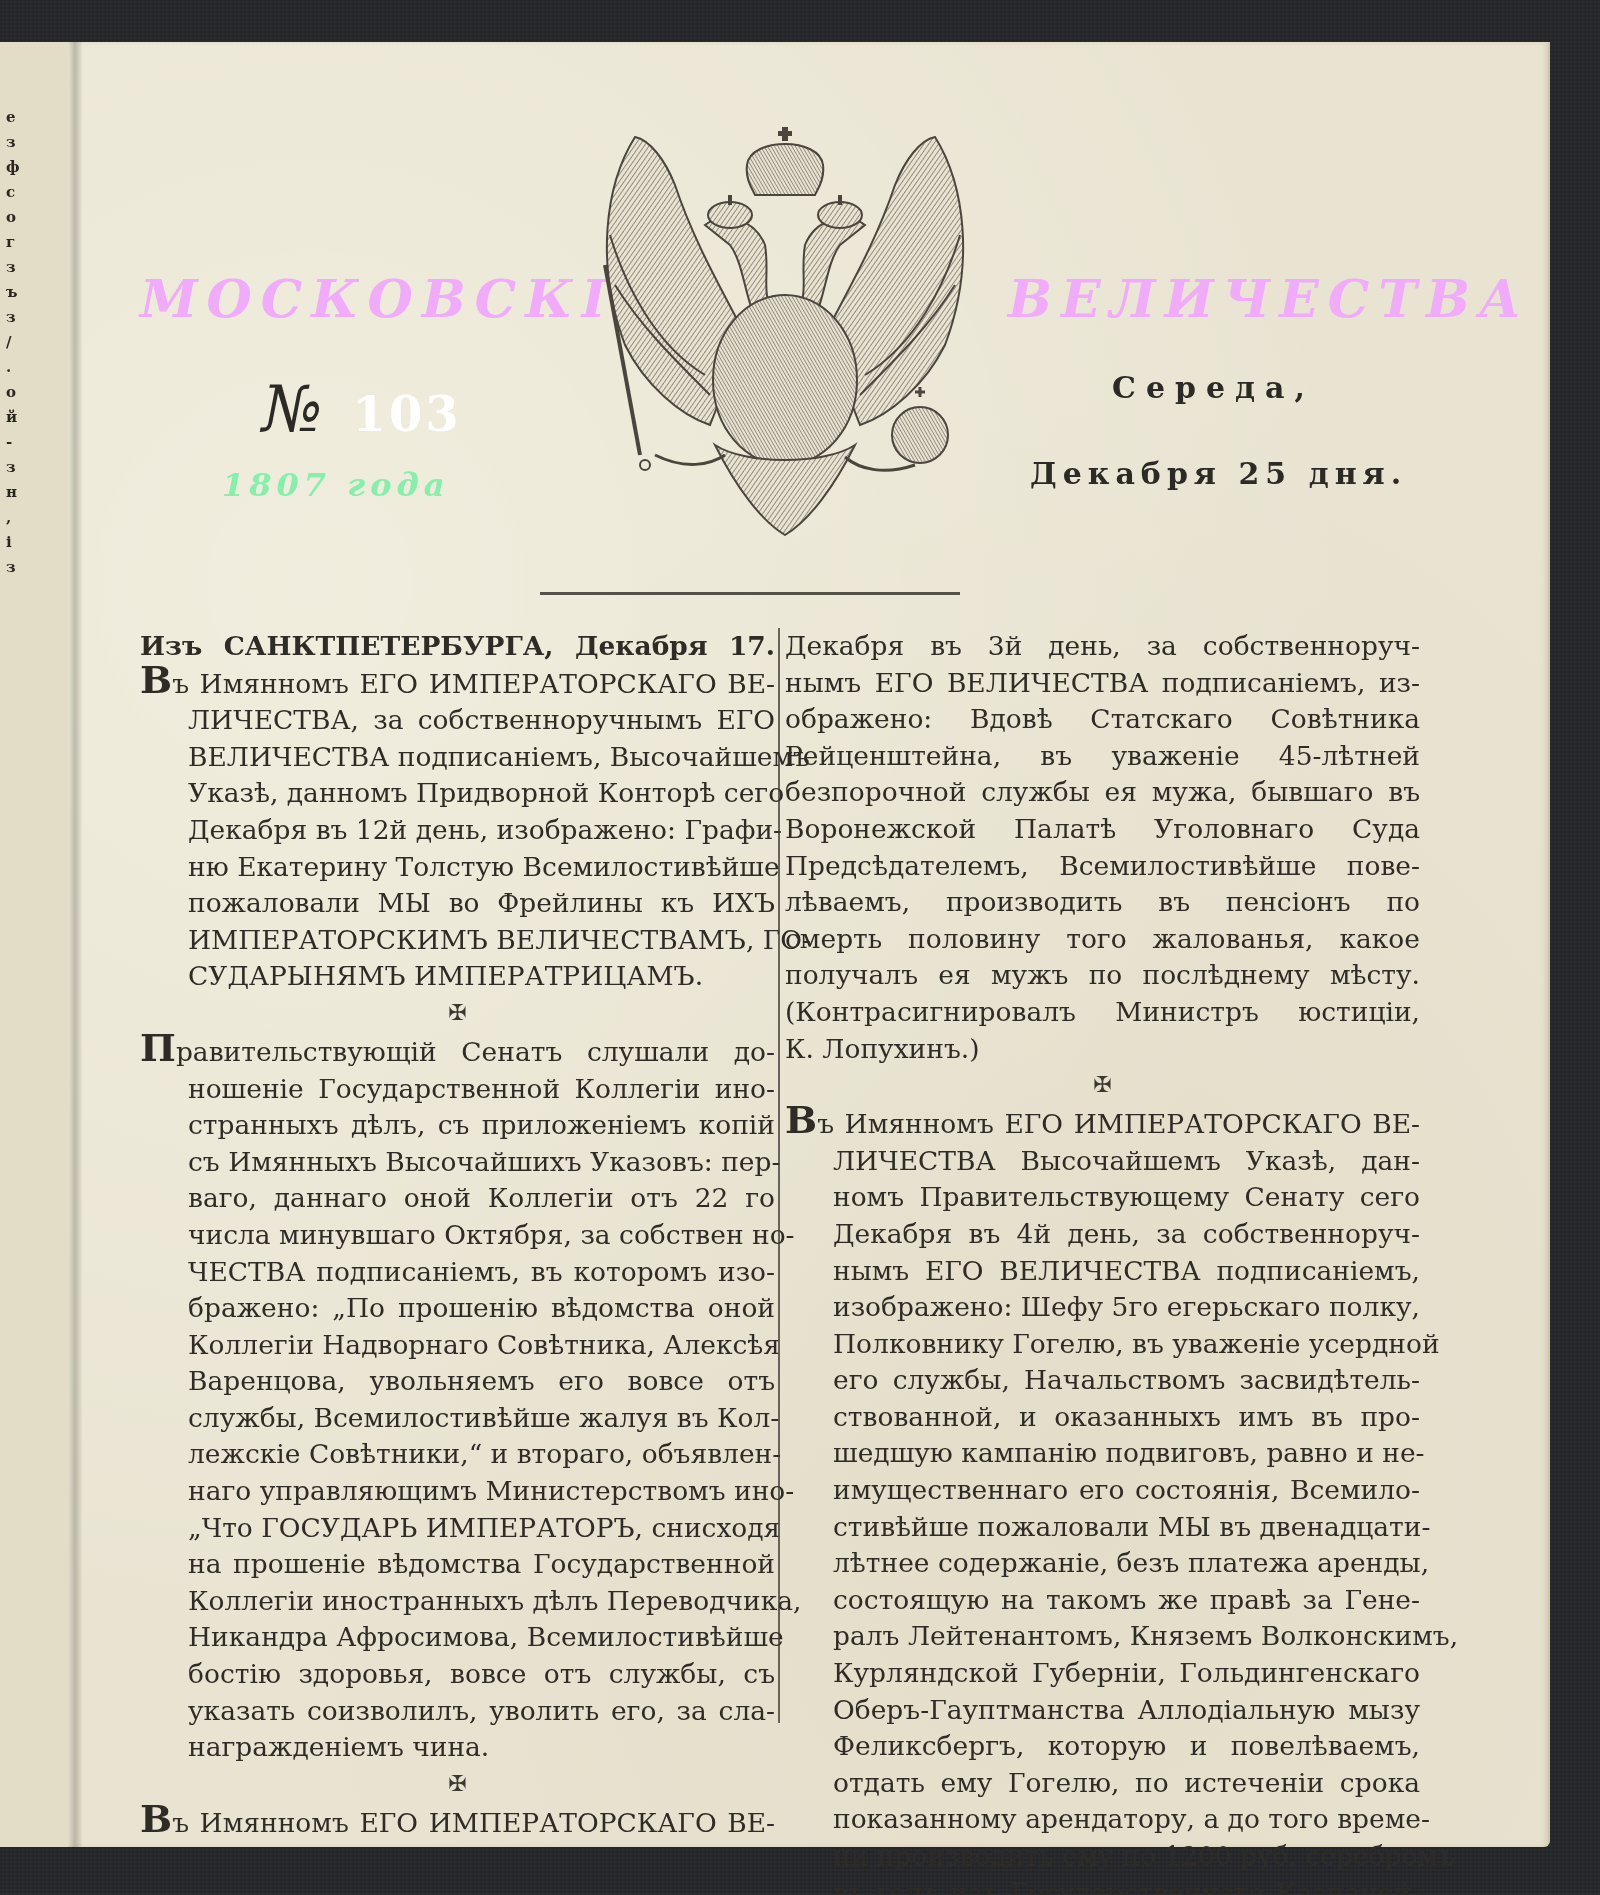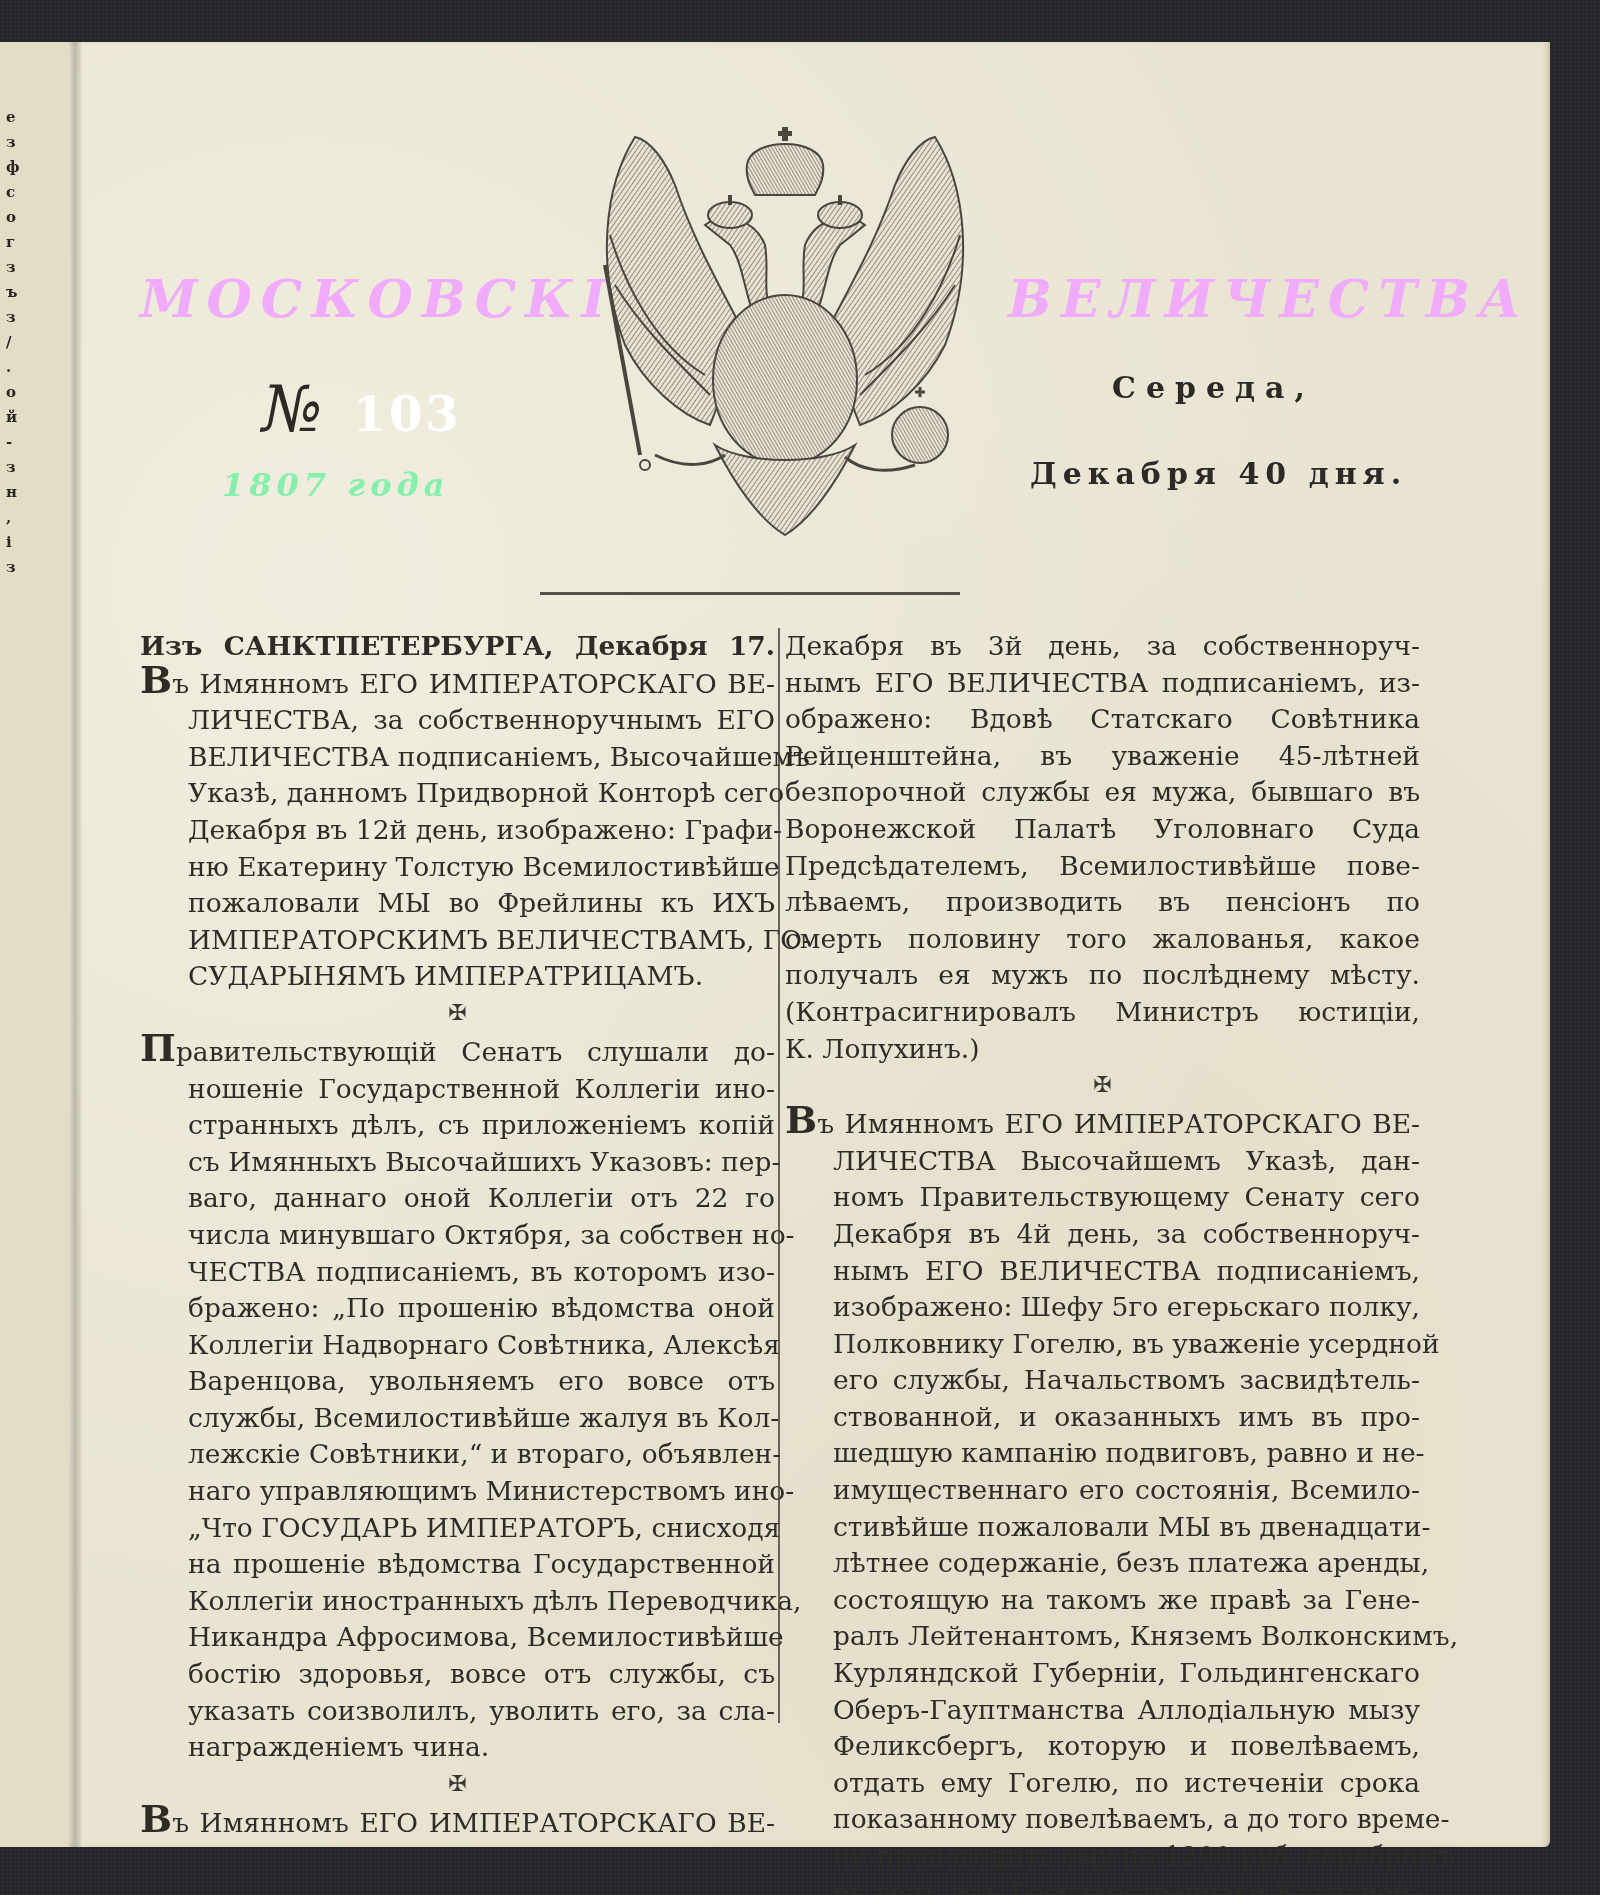--- a/index.html
+++ b/index.html
@@ -133,21 +133,21 @@
 
 <div class="masthead-title title-left">МОСКОВСКІЯ</div>
 <div class="masthead-title title-right">ВЕЛИЧЕСТВА</div>
 
 <div class="issue-line">
   <span class="numero">№</span>
   <span class="issue-number">103</span>
 </div>
 <div class="year-line">1807 года</div>
 <div class="weekday">Середа,</div>
-<div class="date-line">Декабря 40 дня.</div>
+<div class="date-line">Декабря 25 дня.</div>
 
 <svg class="emblem" viewBox="0 0 400 430">
   <defs>
     <pattern id="hatch" width="4" height="4" patternUnits="userSpaceOnUse" patternTransform="rotate(35)">
       <rect width="4" height="4" fill="#e9e4d2"></rect>
       <line x1="0" y1="0" x2="0" y2="4" stroke="#6b665c" stroke-width="1.4"></line>
     </pattern>
     <pattern id="hatch2" width="3" height="3" patternUnits="userSpaceOnUse" patternTransform="rotate(-30)">
       <rect width="3" height="3" fill="#e9e4d2"></rect>
       <line x1="0" y1="0" x2="0" y2="3" stroke="#5a564d" stroke-width="1.2"></line>
@@ -268,19 +268,19 @@
         <span class="line indent">шедшую кампанію подвиговъ, равно и не-</span>
         <span class="line indent">имущественнаго его состоянія, Всемило-</span>
         <span class="line indent">стивѣйше пожаловали МЫ въ двенадцати-</span>
         <span class="line indent">лѣтнее содержаніе, безъ платежа аренды,</span>
         <span class="line indent">состоящую на такомъ же правѣ за Гене-</span>
         <span class="line indent">ралъ Лейтенантомъ, Княземъ Волконскимъ,</span>
         <span class="line indent">Курляндской Губерніи, Гольдингенскаго</span>
         <span class="line indent">Оберъ-Гауптманства Аллодіальную мызу</span>
         <span class="line indent">Феликсбергъ, которую и повелѣваемъ,</span>
         <span class="line indent">отдать ему Гогелю, по истеченіи срока</span>
-        <span class="line indent">показанному повелѣваемъ, а до того време-</span>
+        <span class="line indent">показанному арендатору, а до того време-</span>
         <span class="line indent">ни производить ему по 1200 руб. серебромъ</span>
         <span class="line indent">въ годъ изъ Государственнаго Казначей-</span>
       </div>
 
   </div>
 </div>
 
 </body></html>

